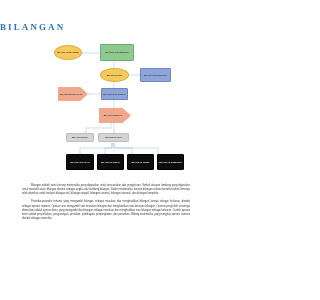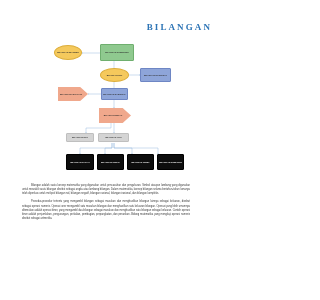--- a/index.html
+++ b/index.html
@@ -20,21 +20,21 @@
     background: #ffffff;
     box-sizing: border-box;
   }
 
   
   .title {
     position: absolute;
     top: 22px;
     left: 0;
     width: 212px;
-    text-align: right;
+    text-align: left;
     color: #2E75B6;
     font-size: 9px;
     font-weight: bold;
     letter-spacing: 2.1px;
     font-family: "Liberation Serif", serif;
   }
 
   
   .diagram {
     position: absolute;

